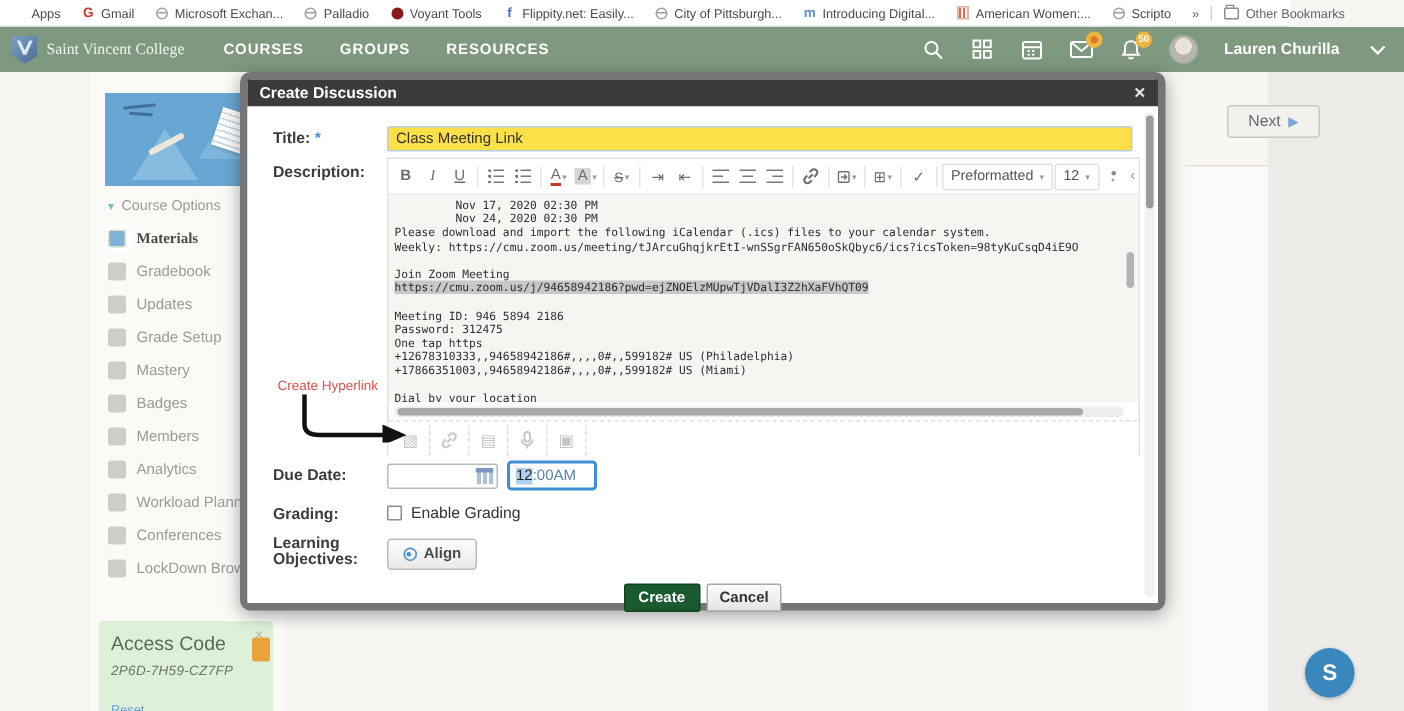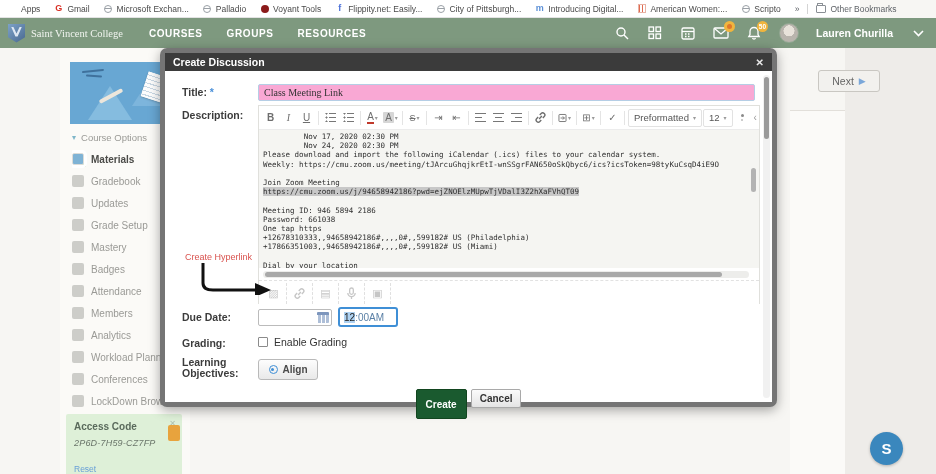--- a/index.html
+++ b/index.html
@@ -59,42 +59,42 @@
   .tri{position:absolute;width:0;height:0;border-left:22px solid transparent;border-right:22px solid transparent;border-bottom:34px solid #85bcdf;}
   .paper{position:absolute;width:34px;height:26px;background:#fdfdfd;transform:rotate(18deg);box-shadow:0 1px 2px rgba(0,0,0,.2);
     background-image:repeating-linear-gradient(#fdfdfd 0 3px,#c9d8e4 3px 4px);}
   .pencil{position:absolute;width:26px;height:4px;background:#ece6db;transform:rotate(-28deg);border-radius:2px;}
   .squiggle{position:absolute;width:22px;height:2px;background:#3f719c;border-radius:2px;}
   .copts{position:absolute;left:12px;top:84px;font-size:9.5px;color:#9a9a96;display:flex;gap:5px;align-items:center;cursor:pointer;}
   .copts .chev{color:#7fb6c9;font-size:8px;}
   .sitems{position:absolute;left:12px;top:100px;width:118px;}
   .sitem{display:flex;align-items:center;gap:7px;height:22px;font-size:10px;color:#9a9a96;cursor:pointer;white-space:nowrap;overflow:hidden;}
   .sitem .si{width:12px;height:12px;border-radius:2px;background:#cdcdc9;flex:0 0 auto;position:relative;}
-  .sitem.active{color:#4b4b48;font-weight:bold;}
+  .sitem.active{color:#4b4b48;font-weight:bold;font-family:Liberation Serif, serif;}
   .sitem.active .si{background:#7fb3d5;box-shadow:2px 2px 0 0 #9fc98b;outline:3px solid #fff;border:1px solid #dcdcd8;}
   .accesscode{position:absolute;left:6px;top:366px;width:116px;height:62px;background:#def0d8;border-radius:2px;padding:7px 8px;}
-  .ac-title{font-size:10px;font-weight:bold;color:#5a6a5c;}
+  .ac-title{font-size:13px;font-weight:normal;color:#5a6a5c;}
   .ac-x{position:absolute;right:6px;top:5px;color:#aebfae;font-size:8px;cursor:pointer;}
   .ac-code{font-size:9px;color:#6a756a;margin-top:6px;letter-spacing:.2px;font-style:italic;}
   .ac-reset{font-size:8.5px;color:#68a0d7;margin-top:16px;cursor:pointer;}
   .orange-marker{position:absolute;left:168px;top:425px;width:12px;height:16px;background:#e8a33d;border-radius:2px;}
 
   
   .modal{left:160px;top:48px;width:617px;height:359px;background:#fff;border:5px solid #757575;border-radius:7px;
     box-shadow:0 3px 12px rgba(0,0,0,.35);}
   .mhead{position:absolute;left:0;top:0;right:0;height:18px;background:#3b3b3b;display:flex;align-items:center;
     padding:0 8px;color:#fff;font-size:10.5px;font-weight:bold;}
   .mclose{margin-left:auto;cursor:pointer;font-size:10px;color:#e8e8e8;}
   .mbody{position:absolute;left:0;top:18px;right:0;bottom:0;background:#fff;font-size:10.5px;color:#3e3e3e;}
   .mscroll{position:absolute;right:2px;top:4px;width:7px;bottom:4px;background:#f1f1f1;border-radius:4px;}
   .mthumb{position:absolute;left:1px;top:2px;width:5px;height:62px;background:#9a9a9a;border-radius:3px;}
   .flabel{position:absolute;left:17px;font-weight:bold;color:#3c3c3c;}
   .req{color:#4a90d9;font-weight:bold;}
-  .titleinput{position:absolute;left:93px;top:13px;width:497px;height:17px;background:#f9a8d4;border:1px solid #b5cee5;
-    border-radius:2px;font-size:10px;color:#333;padding:2px 5px;font-family:Liberation Serif, serif;}
+  .titleinput{position:absolute;left:93px;top:13px;width:497px;height:17px;background:#fde047;border:1px solid #b5cee5;
+    border-radius:2px;font-size:10px;color:#333;padding:2px 5px;font-family:Liberation Sans, sans-serif;}
 
   
   .editor{position:absolute;left:93px;top:34px;width:502px;height:199px;border:1px solid #e0e0dc;background:#fff;}
   .tbar{position:absolute;left:0;top:0;right:0;height:24px;display:flex;align-items:center;padding:0 3px;gap:1px;background:#fff;border-bottom:1px solid #ececec;}
   .tbtn{height:18px;min-width:17px;display:inline-flex;align-items:center;justify-content:center;gap:1px;
     color:#6e6e6e;font-size:10px;border-radius:2px;cursor:pointer;padding:0 2px;}
   .tsep{width:1px;height:14px;background:#e4e4e4;margin:0 2px;flex:0 0 auto;}
   .tcaret{font-size:6px;color:#9a9a9a;}
   .g-b{font-weight:bold;}
   .g-i{font-style:italic;font-family:"Liberation Serif",serif;}
@@ -142,21 +142,21 @@
   .timesel{background:#aed2f2;color:#222;}
   .timerest{color:#5b80a6;}
   .checkrow{position:absolute;left:93px;top:265px;display:flex;align-items:center;gap:6px;font-size:10.5px;color:#333;}
   .cbox{width:10px;height:10px;border:1px solid #8b8b8b;border-radius:1px;background:#fff;cursor:pointer;}
   .alignbtn{position:absolute;left:93px;top:288px;width:60px;height:21px;background:linear-gradient(#fdfdfd,#e9e9e9);
     border:1px solid #b9b9b9;border-radius:3px;display:flex;align-items:center;justify-content:center;gap:5px;
     font-size:10px;font-weight:bold;color:#4a4a4a;cursor:pointer;}
   .alignicon{width:9px;height:9px;border:1.5px solid #3f8fd6;border-radius:50%;position:relative;}
   .alignicon i{position:absolute;left:1.5px;top:1.5px;width:3px;height:3px;border-radius:50%;background:#3f8fd6;}
   .mfooter{position:absolute;left:0;right:0;top:318px;display:flex;justify-content:center;gap:4px;}
-  .createbtn{height:30px;padding:0 9px;background:#1a5a2f;border:1px solid #12451f;border-radius:2px;color:#fff;
+  .createbtn{height:19px;padding:0 9px;background:#1a5a2f;border:1px solid #12451f;border-radius:2px;color:#fff;
     font-size:10px;font-weight:bold;display:flex;align-items:center;cursor:pointer;}
   .cancelbtn{height:19px;padding:0 8px;background:linear-gradient(#fbfbfb,#e4e4e4);border:1px solid #a9a9a9;border-radius:2px;
     color:#333;font-size:10px;font-weight:bold;display:flex;align-items:center;cursor:pointer;}
 </style>
 </head>
 <body>
 
 <div class="screen">
 
   <div class="abs bmbar">
@@ -337,24 +337,20 @@
         <div class="sitem">
           <span class="si"></span>
           <span>Mastery</span>
         </div>
         <div class="sitem">
           <span class="si"></span>
           <span>Badges</span>
         </div>
         <div class="sitem">
           <span class="si"></span>
-          <span>Attendance</span>
-        </div>
-        <div class="sitem">
-          <span class="si"></span>
           <span>Members</span>
         </div>
         <div class="sitem">
           <span class="si"></span>
           <span>Analytics</span>
         </div>
         <div class="sitem">
           <span class="si"></span>
           <span>Workload Planning</span>
         </div>
@@ -484,21 +480,21 @@
         <div class="econtent" id="content-host">
             <div class="eline">         Nov 17, 2020 02:30 PM</div>
             <div class="eline">         Nov 24, 2020 02:30 PM</div>
             <div class="eline">Please download and import the following iCalendar (.ics) files to your calendar system.</div>
             <div class="eline">Weekly: https://cmu.zoom.us/meeting/tJArcuGhqjkrEtI-wnSSgrFAN650oSkQbyc6/ics?icsToken=98tyKuCsqD4iE9O</div>
             <div class="eline"> </div>
             <div class="eline">Join Zoom Meeting</div>
             <div class="eline"><span class="hl">https://cmu.zoom.us/j/94658942186?pwd=ejZNOElzMUpwTjVDalI3Z2hXaFVhQT09</span></div>
             <div class="eline"> </div>
             <div class="eline">Meeting ID: 946 5894 2186</div>
-            <div class="eline">Password: 661038</div>
+            <div class="eline">Password: 312475</div>
             <div class="eline">One tap https</div>
             <div class="eline">+12678310333,,94658942186#,,,,0#,,599182# US (Philadelphia)</div>
             <div class="eline">+17866351003,,94658942186#,,,,0#,,599182# US (Miami)</div>
             <div class="eline"> </div>
             <div class="eline">Dial by your location</div>
           </div>
         <div class="evscroll"></div>
         <div class="ehscroll">
             <span class="ehthumb"></span>
           </div>

